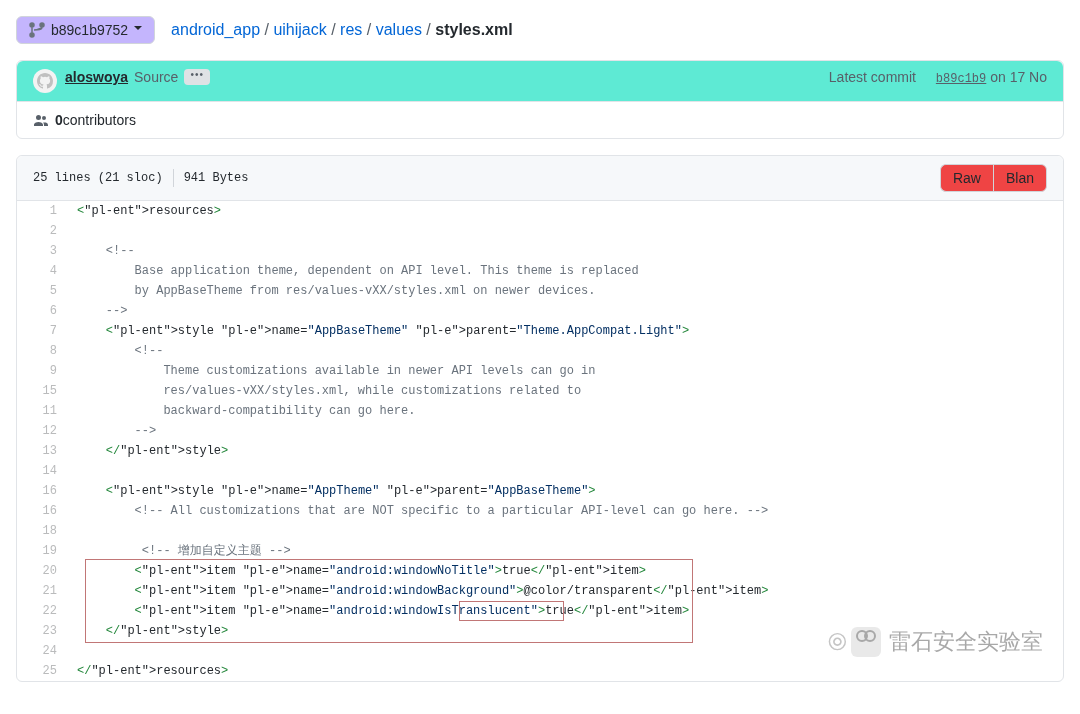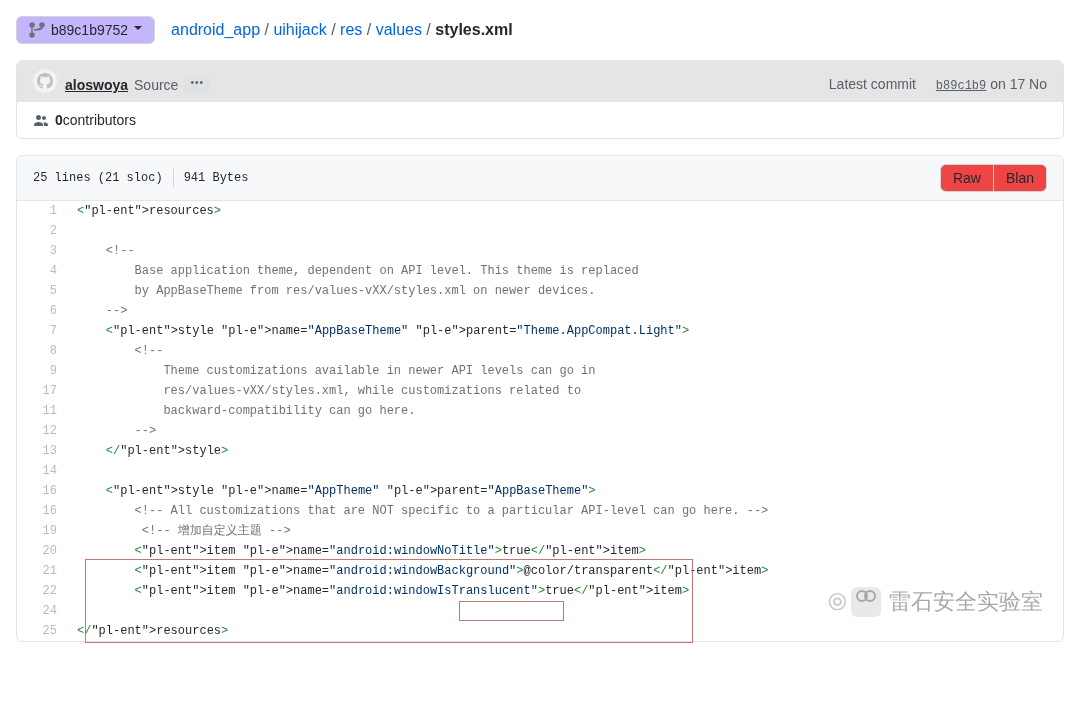--- a/index.html
+++ b/index.html
@@ -50,23 +50,23 @@
       text-align: right;
     }
     .box {
       margin: 0 16px 16px 16px;
       border: 1px solid #e1e4e8;
       border-radius: 6px;
       background: #fff;
     }
     .commit-bar {
       display: flex;
-      align-items: flex-end;
+      align-items: flex-start;
       padding: 8px 16px;
-      background: #e5e5e5;
+      background: #5eead4;
       border-bottom: 1px solid #e1e4e8;
       border-radius: 6px 6px 0 0;
     }
     .avatar {
       width: 24px;
       height: 24px;
       border-radius: 50%;
       background: #f3f3f3;
       display: flex;
       align-items: center;
@@ -312,21 +312,21 @@
           </tr>
           <tr>
             <td class="ln">8</td>
             <td class="cc"><span class="pl-c">        &lt;!--</span></td>
           </tr>
           <tr>
             <td class="ln">9</td>
             <td class="cc"><span class="pl-c">            Theme customizations available in newer API levels can go in</span></td>
           </tr>
           <tr>
-            <td class="ln">17</td>
+            <td class="ln">15</td>
             <td class="cc"><span class="pl-c">            res/values-vXX/styles.xml, while customizations related to</span></td>
           </tr>
           <tr>
             <td class="ln">11</td>
             <td class="cc"><span class="pl-c">            backward-compatibility can go here.</span></td>
           </tr>
           <tr>
             <td class="ln">12</td>
             <td class="cc"><span class="pl-c">        --&gt;</span></td>
           </tr>
@@ -340,34 +340,42 @@
           </tr>
           <tr>
             <td class="ln">16</td>
             <td class="cc">    <span class="pl-ent">&lt;</span><span class="&lt;span">"pl-ent"</span>&gt;style <span class="&lt;span">"pl-e"</span>&gt;name=<span class="pl-s">"AppTheme"</span> <span class="&lt;span">"pl-e"</span>&gt;parent=<span class="pl-s">"AppBaseTheme"</span><span class="pl-ent">&gt;</span></td>
           </tr>
           <tr>
             <td class="ln">16</td>
             <td class="cc"><span class="pl-c">        &lt;!-- All customizations that are NOT specific to a particular API-level can go here. --&gt;</span></td>
           </tr>
           <tr>
+            <td class="ln">18</td>
+            <td class="cc"></td>
+          </tr>
+          <tr>
             <td class="ln">19</td>
             <td class="cc"><span class="pl-c">         &lt;!-- 增加自定义主题 --&gt;</span></td>
           </tr>
           <tr>
             <td class="ln">20</td>
             <td class="cc">        <span class="pl-ent">&lt;</span><span class="&lt;span">"pl-ent"</span>&gt;item <span class="&lt;span">"pl-e"</span>&gt;name=<span class="pl-s">"android:windowNoTitle"</span><span class="pl-ent">&gt;</span>true<span class="pl-ent">&lt;/</span><span class="&lt;span">"pl-ent"</span>&gt;item<span class="pl-ent">&gt;</span></td>
           </tr>
           <tr>
             <td class="ln">21</td>
             <td class="cc">        <span class="pl-ent">&lt;</span><span class="&lt;span">"pl-ent"</span>&gt;item <span class="&lt;span">"pl-e"</span>&gt;name=<span class="pl-s">"android:windowBackground"</span><span class="pl-ent">&gt;</span>@color/transparent<span class="pl-ent">&lt;/</span><span class="&lt;span">"pl-ent"</span>&gt;item<span class="pl-ent">&gt;</span></td>
           </tr>
           <tr>
             <td class="ln">22</td>
             <td class="cc">        <span class="pl-ent">&lt;</span><span class="&lt;span">"pl-ent"</span>&gt;item <span class="&lt;span">"pl-e"</span>&gt;name=<span class="pl-s">"android:windowIsTranslucent"</span><span class="pl-ent">&gt;</span>true<span class="pl-ent">&lt;/</span><span class="&lt;span">"pl-ent"</span>&gt;item<span class="pl-ent">&gt;</span></td>
+          </tr>
+          <tr>
+            <td class="ln">23</td>
+            <td class="cc">    <span class="pl-ent">&lt;/</span><span class="&lt;span">"pl-ent"</span>&gt;style<span class="pl-ent">&gt;</span></td>
           </tr>
           <tr>
             <td class="ln">24</td>
             <td class="cc"></td>
           </tr>
           <tr>
             <td class="ln">25</td>
             <td class="cc"><span class="pl-ent">&lt;/</span><span class="&lt;span">"pl-ent"</span>&gt;resources<span class="pl-ent">&gt;</span></td>
           </tr>
         </tbody>

